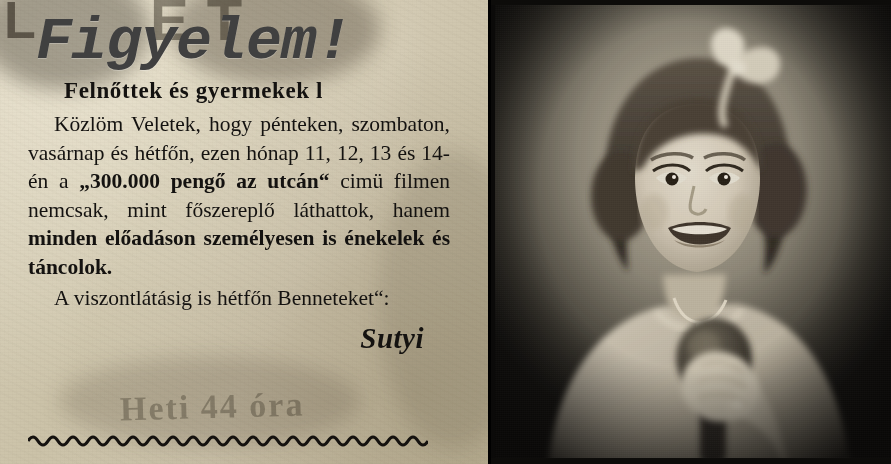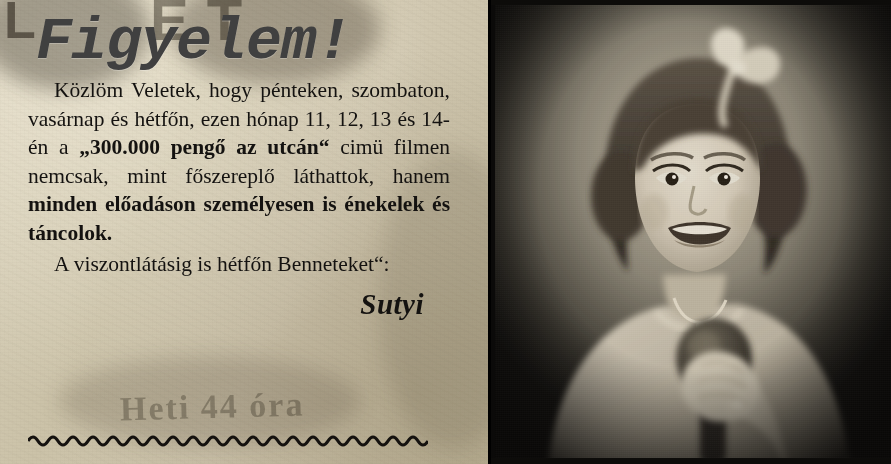--- a/index.html
+++ b/index.html
@@ -205,20 +205,21 @@
     <div class="smudge smudge-b"></div>
     <div class="smudge smudge-c"></div>
     <div class="smudge smudge-d"></div>
 
     <div class="ghost ghost-top-left">L</div>
     <div class="ghost ghost-top-right">E T</div>
     <div class="ghost ghost-bottom">Heti 44 óra</div>
 
     <div class="content">
       <div class="headline">Figyelem!</div>
+      <div class="subhead">Felnőttek és gyermekek l</div>
 
       <div class="body-text">
         <p class="indent">
           <span>Közlöm Veletek, hogy pénteken, szombaton, vasárnap és hétfőn, ezen hónap 11, 12, 13 és 14-én a </span><span class="b quote-title">„300.000 pengő az utcán“</span><span> cimü filmen nemcsak, mint főszereplő láthattok, hanem </span><span class="b">minden előadáson személyesen is énekelek és táncolok.</span>
         </p>
         <p class="indent">
           <span>A viszontlátásig is hétfőn Benneteket“:</span>
         </p>
       </div>
 

